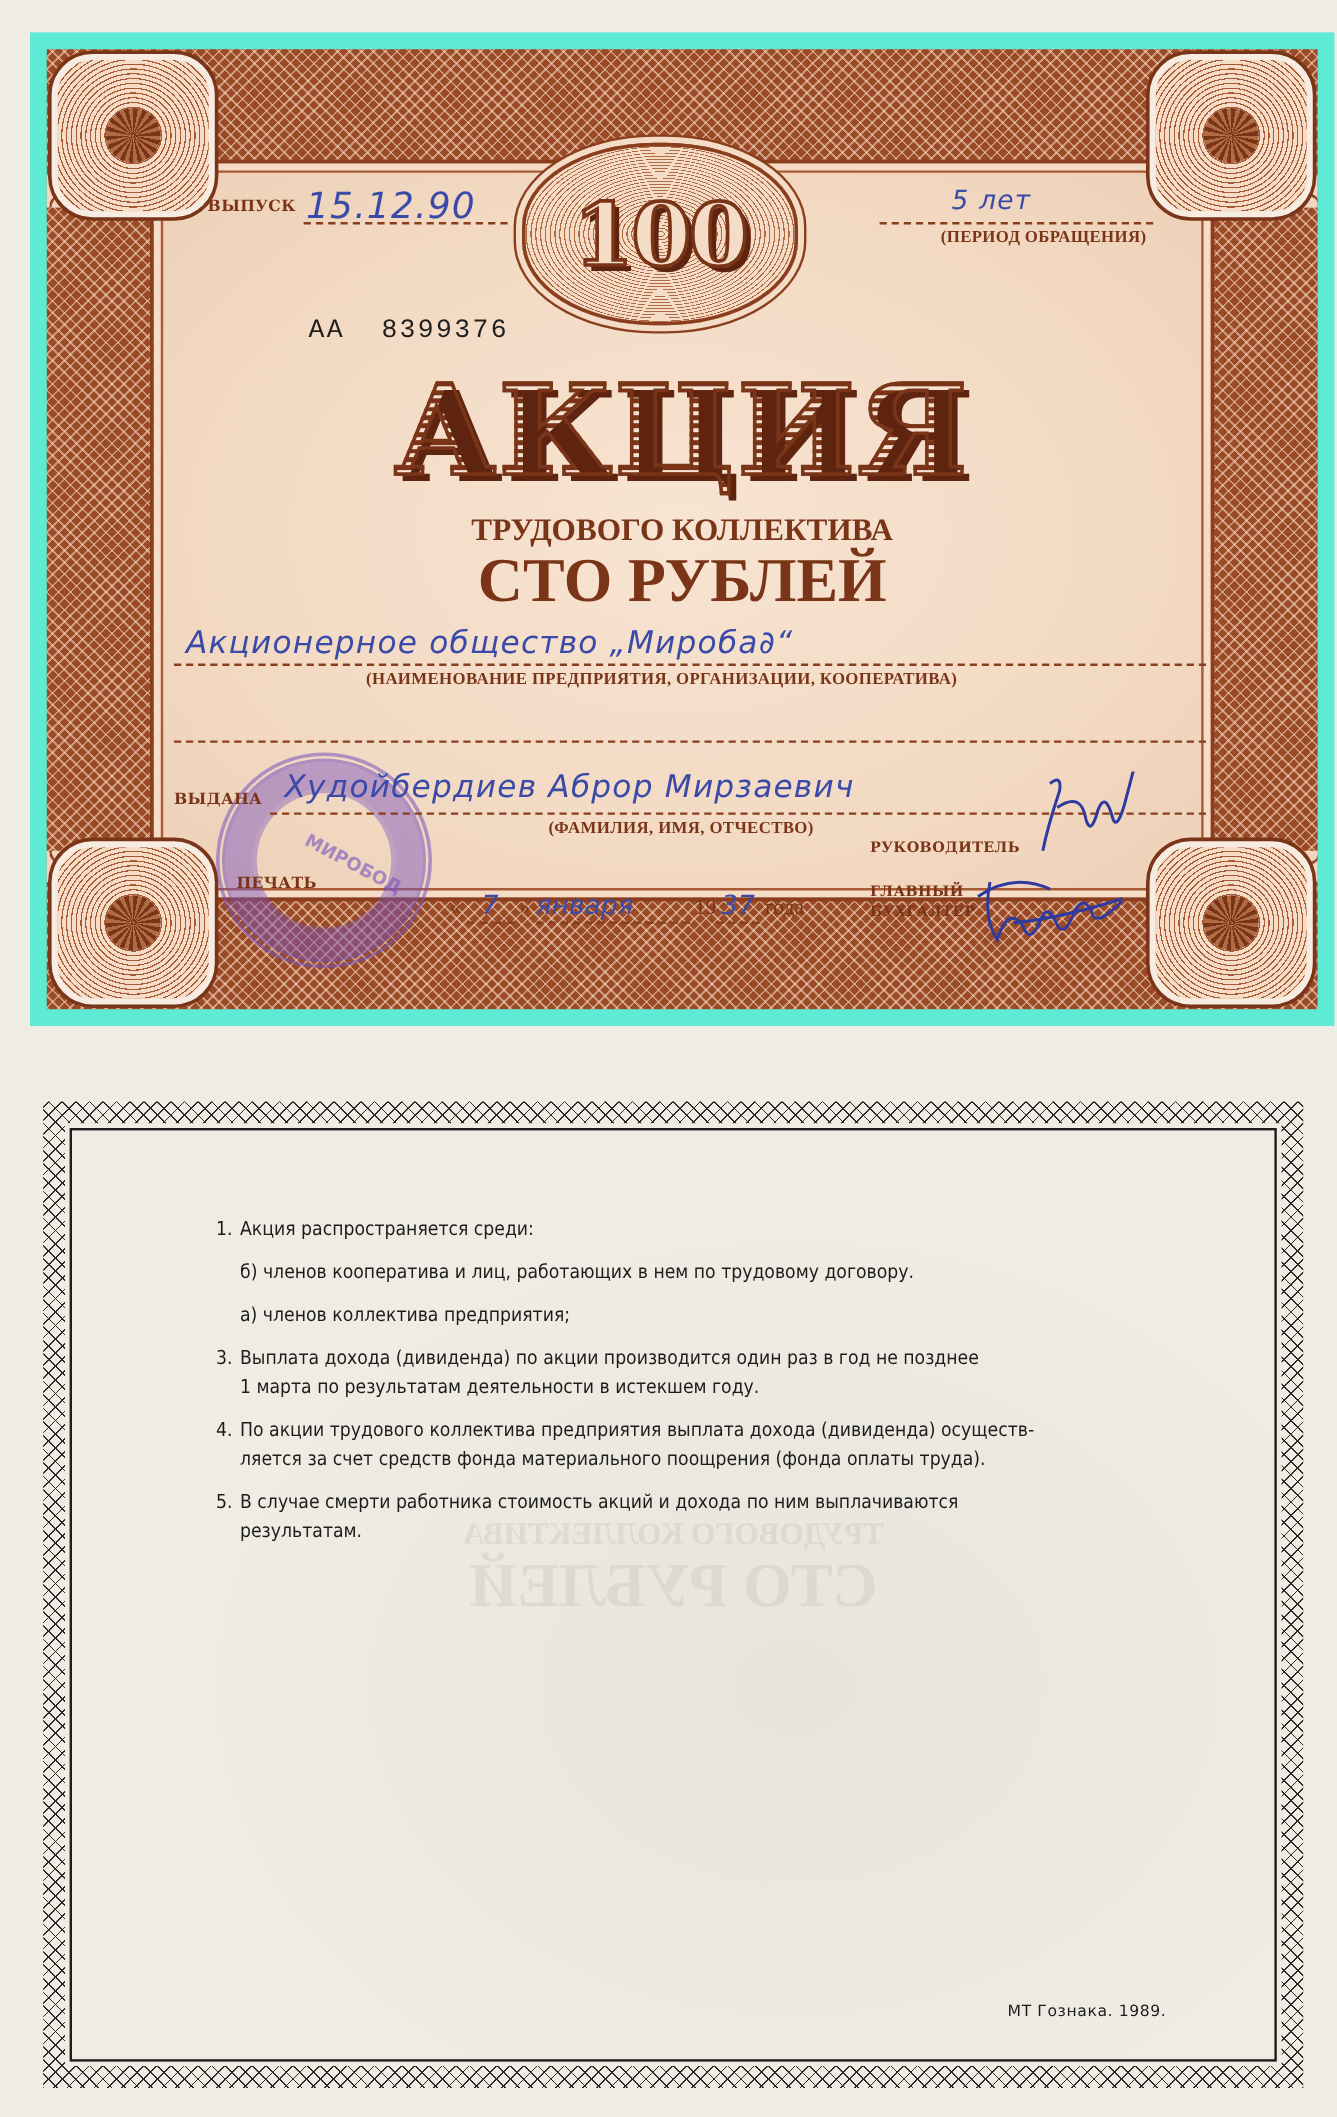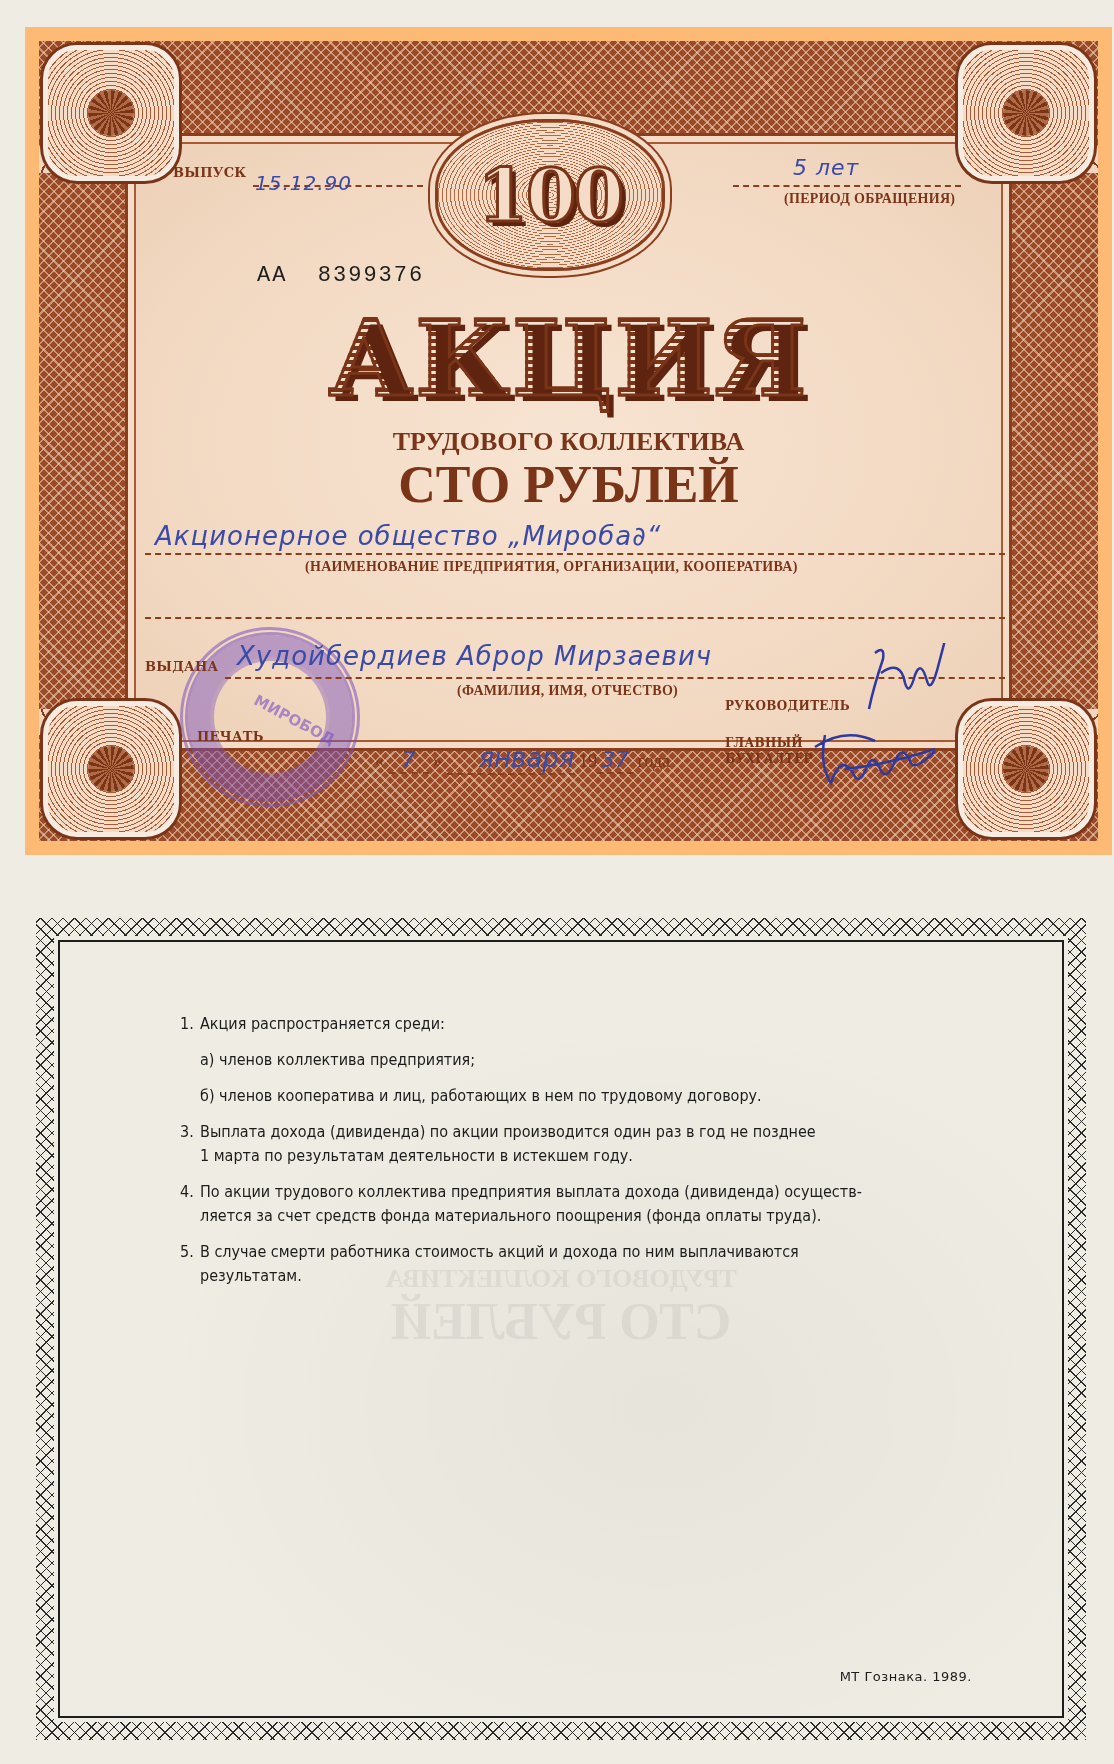--- a/index.html
+++ b/index.html
@@ -2,21 +2,21 @@
 <html><head>
 <meta charset="utf-8">
 <style>
   * { box-sizing: border-box; margin: 0; padding: 0; }
   html, body { width: 1114px; height: 1764px; background: #efece3; overflow: hidden; }
   body { position: relative; font-family: "Liberation Serif", serif; }
 
   
   .cert {
     position: absolute; left: 25px; top: 27px; width: 1087px; height: 828px;
-    background: #fdba74; padding: 32px;
+    background: #5eead4; padding: 32px;
   }
   .cert-guilloche {
     position: absolute; inset: 14px;
     background:
       repeating-linear-gradient(45deg, rgba(245,215,190,0.55) 0 1.5px, transparent 1.5px 7px),
       repeating-linear-gradient(-45deg, rgba(245,215,190,0.55) 0 1.5px, transparent 1.5px 7px),
       #9a4a26;
   }
   .cert-wave {
     position: absolute; left: 14px; right: 14px; height: 26px;
@@ -162,21 +162,21 @@
   <div class="cert-wave" style="bottom:120px; transform:scaleY(-1);"></div>
   <div class="cert-field"></div>
 
   <div class="rosette tl"></div>
   <div class="rosette tr"></div>
   <div class="rosette bl"></div>
   <div class="rosette br"></div>
 
   <span class="label-small" style="left:148px; top:138px;">ВЫПУСК</span>
   <div class="dashline" style="left:228px; top:158px; width:170px;"></div>
-  <span class="hand" style="left:230px; top:144px; font-size:20px;">15.12.90</span>
+  <span class="hand" style="left:230px; top:128px; font-size:30px;">15.12.90</span>
 
   <div class="dashline" style="left:708px; top:158px; width:228px;"></div>
   <span class="hand" style="left:768px; top:128px; font-size:22px;">5 лет</span>
   <span class="label-small" style="left:759px; top:164px; font-family:'Liberation Serif',serif; font-size:14px;">(ПЕРИОД ОБРАЩЕНИЯ)</span>
 
   <div class="denom-badge">
     <span class="denom-text">100</span>
   </div>
 
   <div class="serial">
@@ -202,21 +202,21 @@
   <div class="dashline" style="left:200px; top:650px; width:780px;"></div>
   <span class="hand" style="left:212px; top:614px; font-size:26px;">Худойбердиев Аброр Мирзаевич</span>
   <span class="label-small" style="left:432px; top:656px; font-family:'Liberation Serif',serif; font-size:14px;">(ФАМИЛИЯ, ИМЯ, ОТЧЕСТВО)</span>
 
   <span class="label-small" style="left:172px; top:702px;">ПЕЧАТЬ</span>
 
   <div style="position:absolute; left:350px; top:716px; font-family:'Liberation Serif',serif; font-size:18px; color:#7a3418;">
     <span>«</span>
     <span style="display:inline-block; width:40px; border-bottom:2px dashed #8a3e1e; color:#3a4aa8; font-style:italic; font-family:'DejaVu Sans',sans-serif; font-size:22px; text-align:center;">7</span>
     <span>»</span>
-    <span style="display:inline-block; width:128px; border-bottom:2px dashed #8a3e1e; color:#3a4aa8; font-style:italic; font-family:'DejaVu Sans',sans-serif; font-size:26px; text-align:right;">января</span>
+    <span style="display:inline-block; width:128px; border-bottom:2px dashed #8a3e1e; color:#3a4aa8; font-style:italic; font-family:'DejaVu Sans',sans-serif; font-size:22px; text-align:left;">января</span>
     <span>19</span><span style="display:inline-block; width:36px; border-bottom:2px dashed #8a3e1e; color:#3a4aa8; font-style:italic; font-family:'DejaVu Sans',sans-serif; font-size:22px; text-align:center;">37</span>
     <span>года</span>
   </div>
 
   <span class="label-small" style="left:700px; top:672px; font-size:12px;">РУКОВОДИТЕЛЬ</span>
   <svg style="position:absolute; left:830px; top:616px;" width="120" height="90">
     <path d="M20 10 q10 -8 8 6 q-10 30 -14 50 M26 30 q20 -14 24 10 q4 14 10 -8 q6 -16 12 6 q4 14 12 -18 q8 -30 10 -40" stroke="#2f3aa0" stroke-width="2.5" fill="none"></path>
   </svg>
   <span class="label-small" style="left:700px; top:708px; font-size:12px; line-height:16px;">
     <span>ГЛАВНЫЙ</span><br>
@@ -230,24 +230,24 @@
 <div class="back">
   <div class="back-inner">
     <div class="ghost" style="top:322px; font-size:26px;">ТРУДОВОГО КОЛЛЕКТИВА</div>
     <div class="ghost" style="top:350px; font-size:52px;">СТО РУБЛЕЙ</div>
 
     <div class="rules">
       <div class="rule">
         <span class="num">1.</span><span>Акция распространяется среди:</span>
       </div>
       <div class="rule sub">
+        <span>б) членов кооператива и лиц, работающих в нем по трудовому договору.</span>
+      </div>
+      <div class="rule sub">
         <span>а) членов коллектива предприятия;</span>
-      </div>
-      <div class="rule sub">
-        <span>б) членов кооператива и лиц, работающих в нем по трудовому договору.</span>
       </div>
       <div class="rule">
         <span class="num">3.</span><span>Выплата дохода (дивиденда) по акции производится один раз в год не позднее</span>
         <div class="cont">1 марта по результатам деятельности в истекшем году.</div>
       </div>
       <div class="rule">
         <span class="num">4.</span><span>По акции трудового коллектива предприятия выплата дохода (дивиденда) осуществ-</span>
         <div class="cont">ляется за счет средств фонда материального поощрения (фонда оплаты труда).</div>
       </div>
       <div class="rule">

